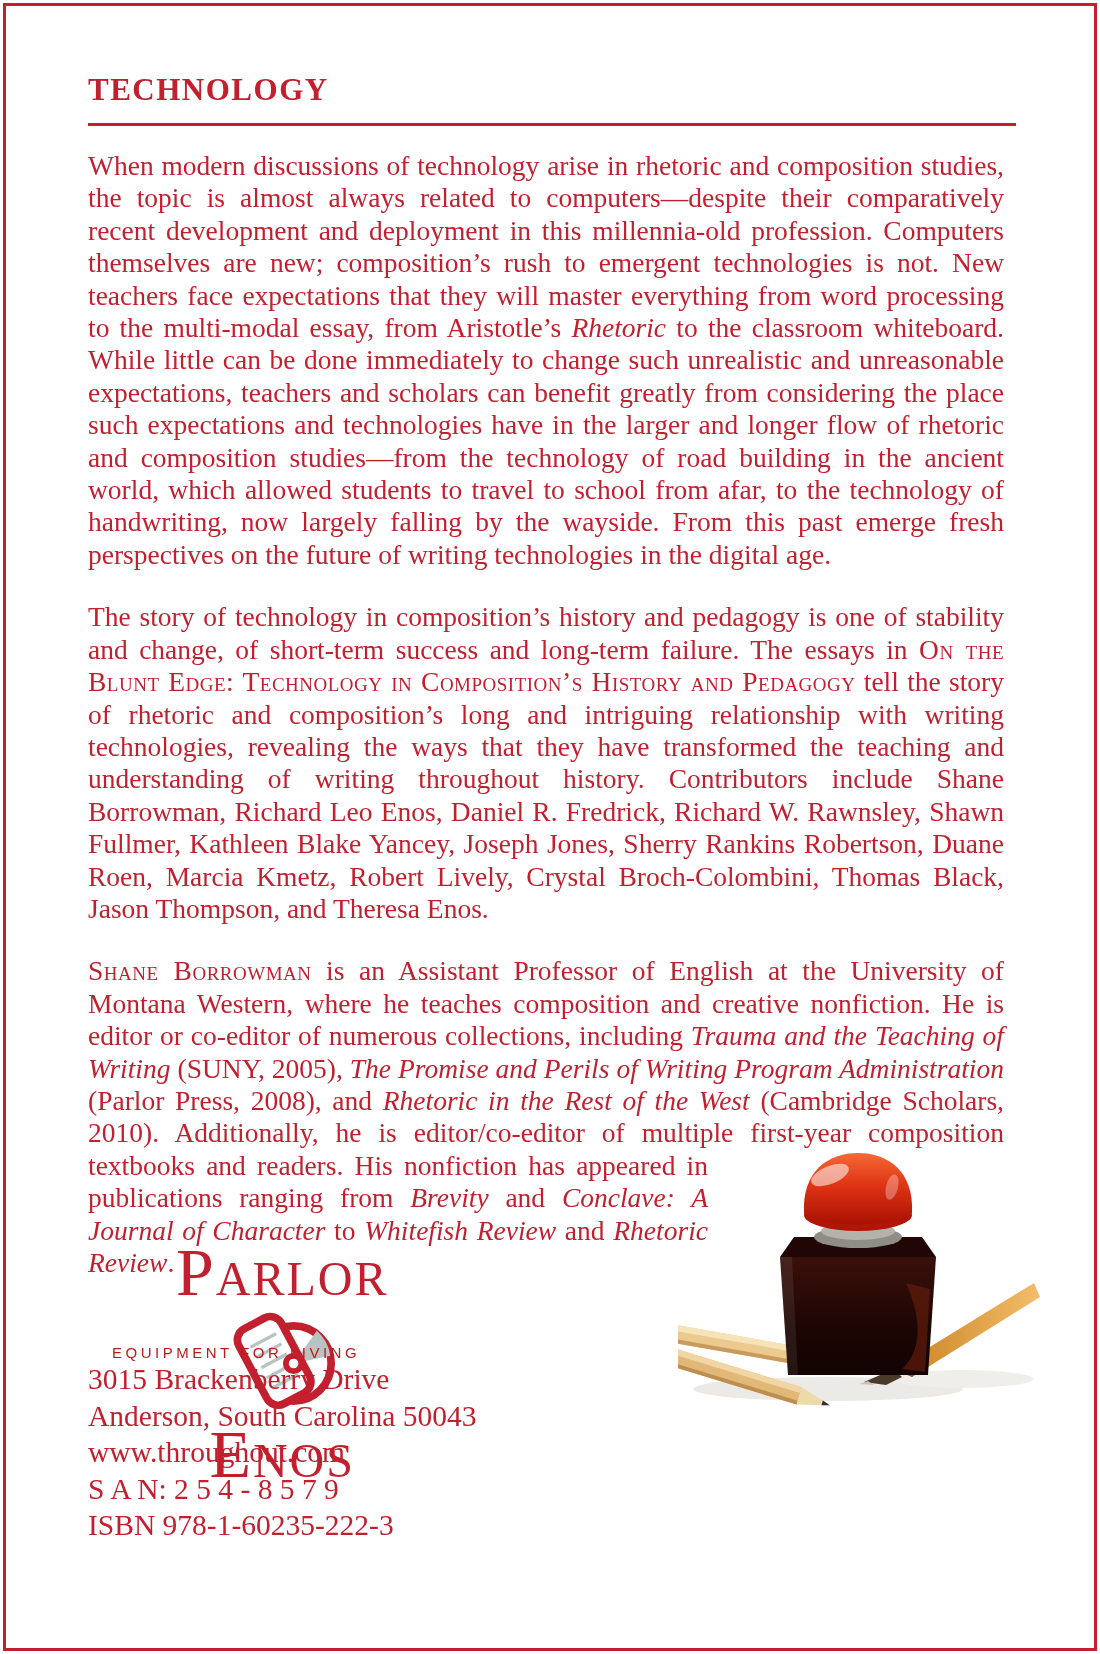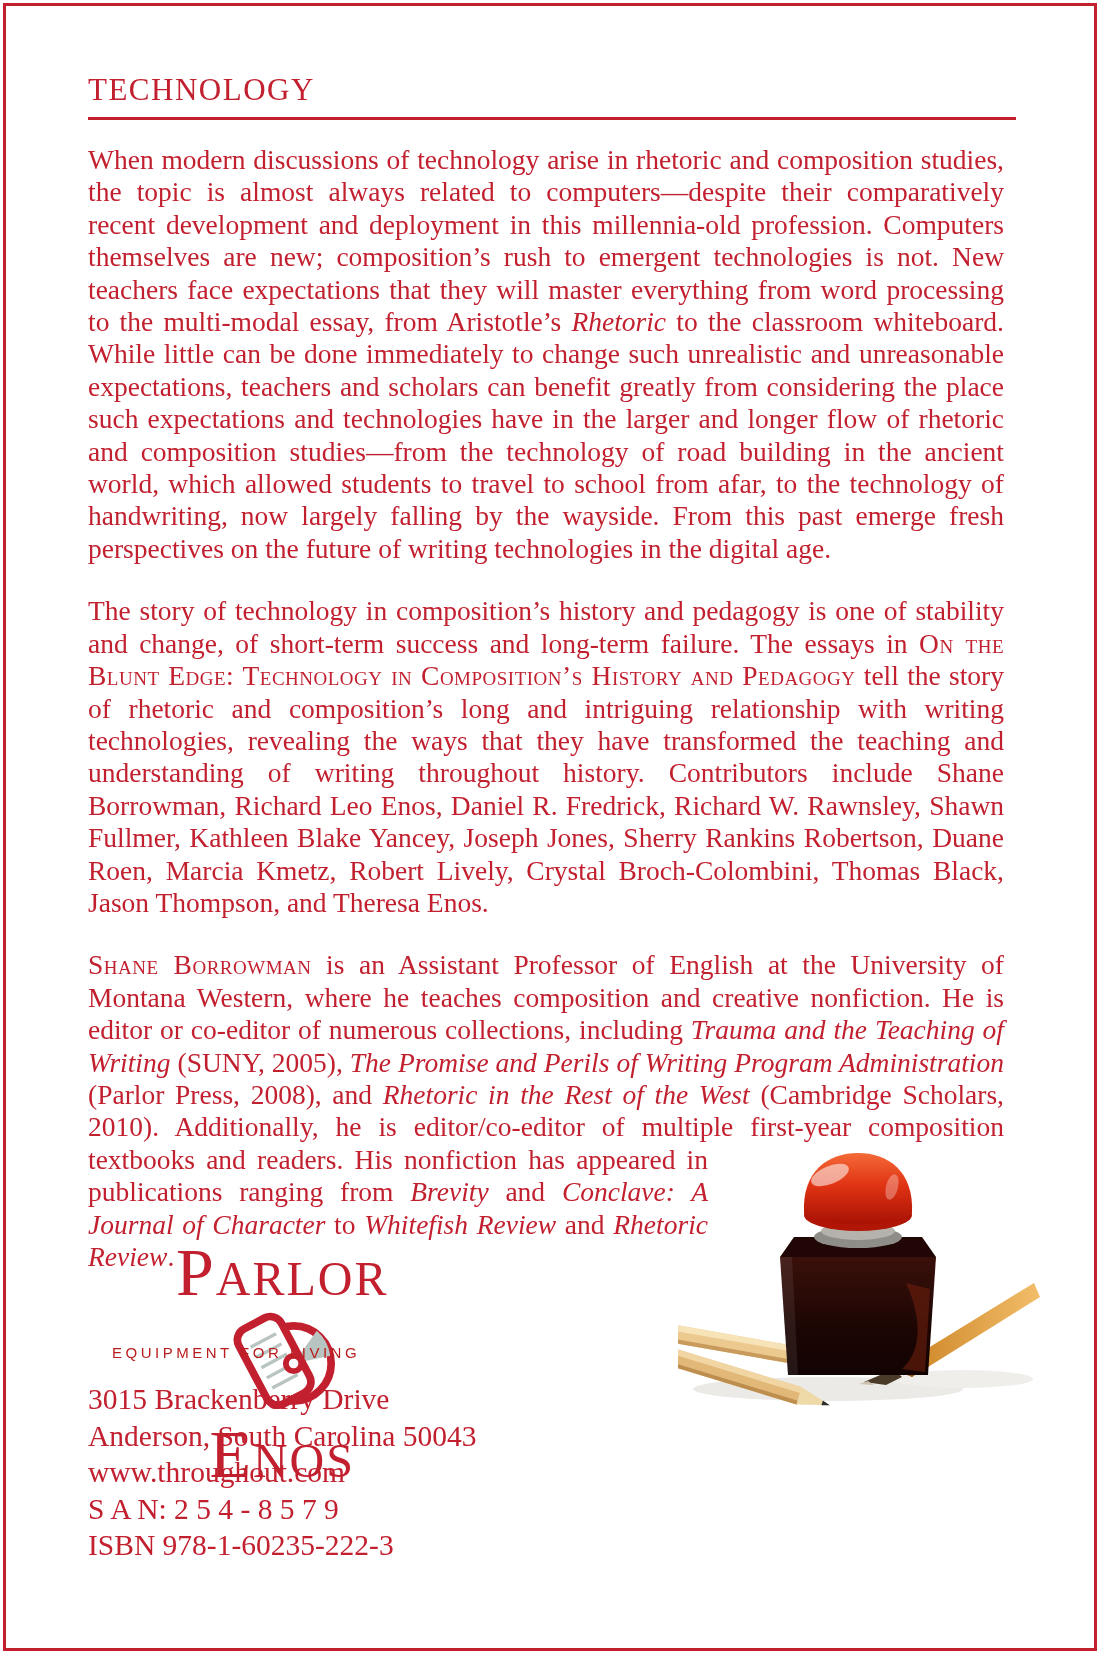--- a/index.html
+++ b/index.html
@@ -20,24 +20,24 @@
   }
   .content{
     position:absolute;
     left:88px;
     top:72px;
     width:928px;
     color:#c2202f;
   }
   .title{
     font-size:31px;
-    font-weight:normal;
+    font-weight:bold;
     letter-spacing:1.5px;
     margin:0;
-    padding-bottom:9px;
+    padding-bottom:15px;
     border-bottom:3px solid #c2202f;
   }
   .body-para{
     font-size:27.5px;
     line-height:32.4px;
     text-align:justify;
     margin:24px 12px 0 0;
   }
   .para-gap{margin-top:30px;}
   .it{font-style:italic;}
@@ -83,21 +83,20 @@
   }
   .tagline{
     margin:-12px 0 0 24px;
     font-family:"Liberation Sans","DejaVu Sans",sans-serif;
     font-size:15px;
     letter-spacing:3.5px;
     color:#b91c1c;
     white-space:nowrap;
   }
   .address{
-    margin-top:20px;
     font-size:29.5px;
     line-height:36.5px;
   }
 </style>
 </head>
 <body>
 
 <div class="page">
   <div class="frame"></div>
 

